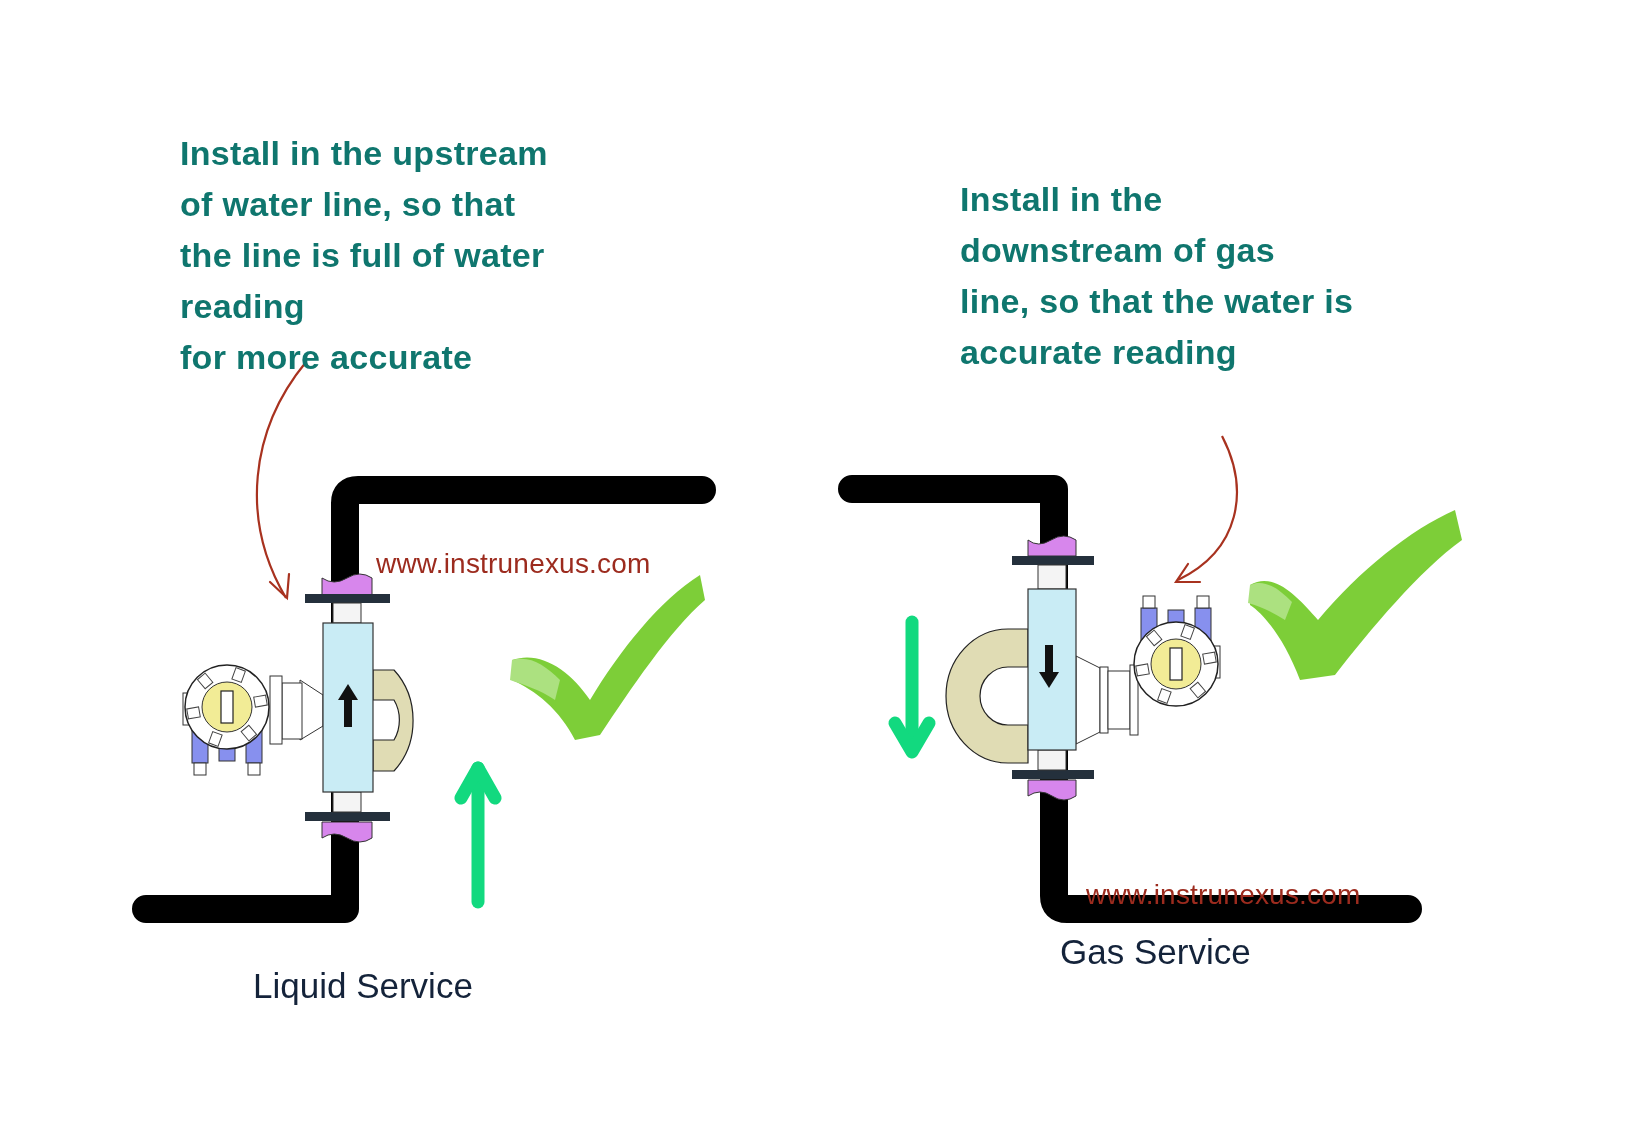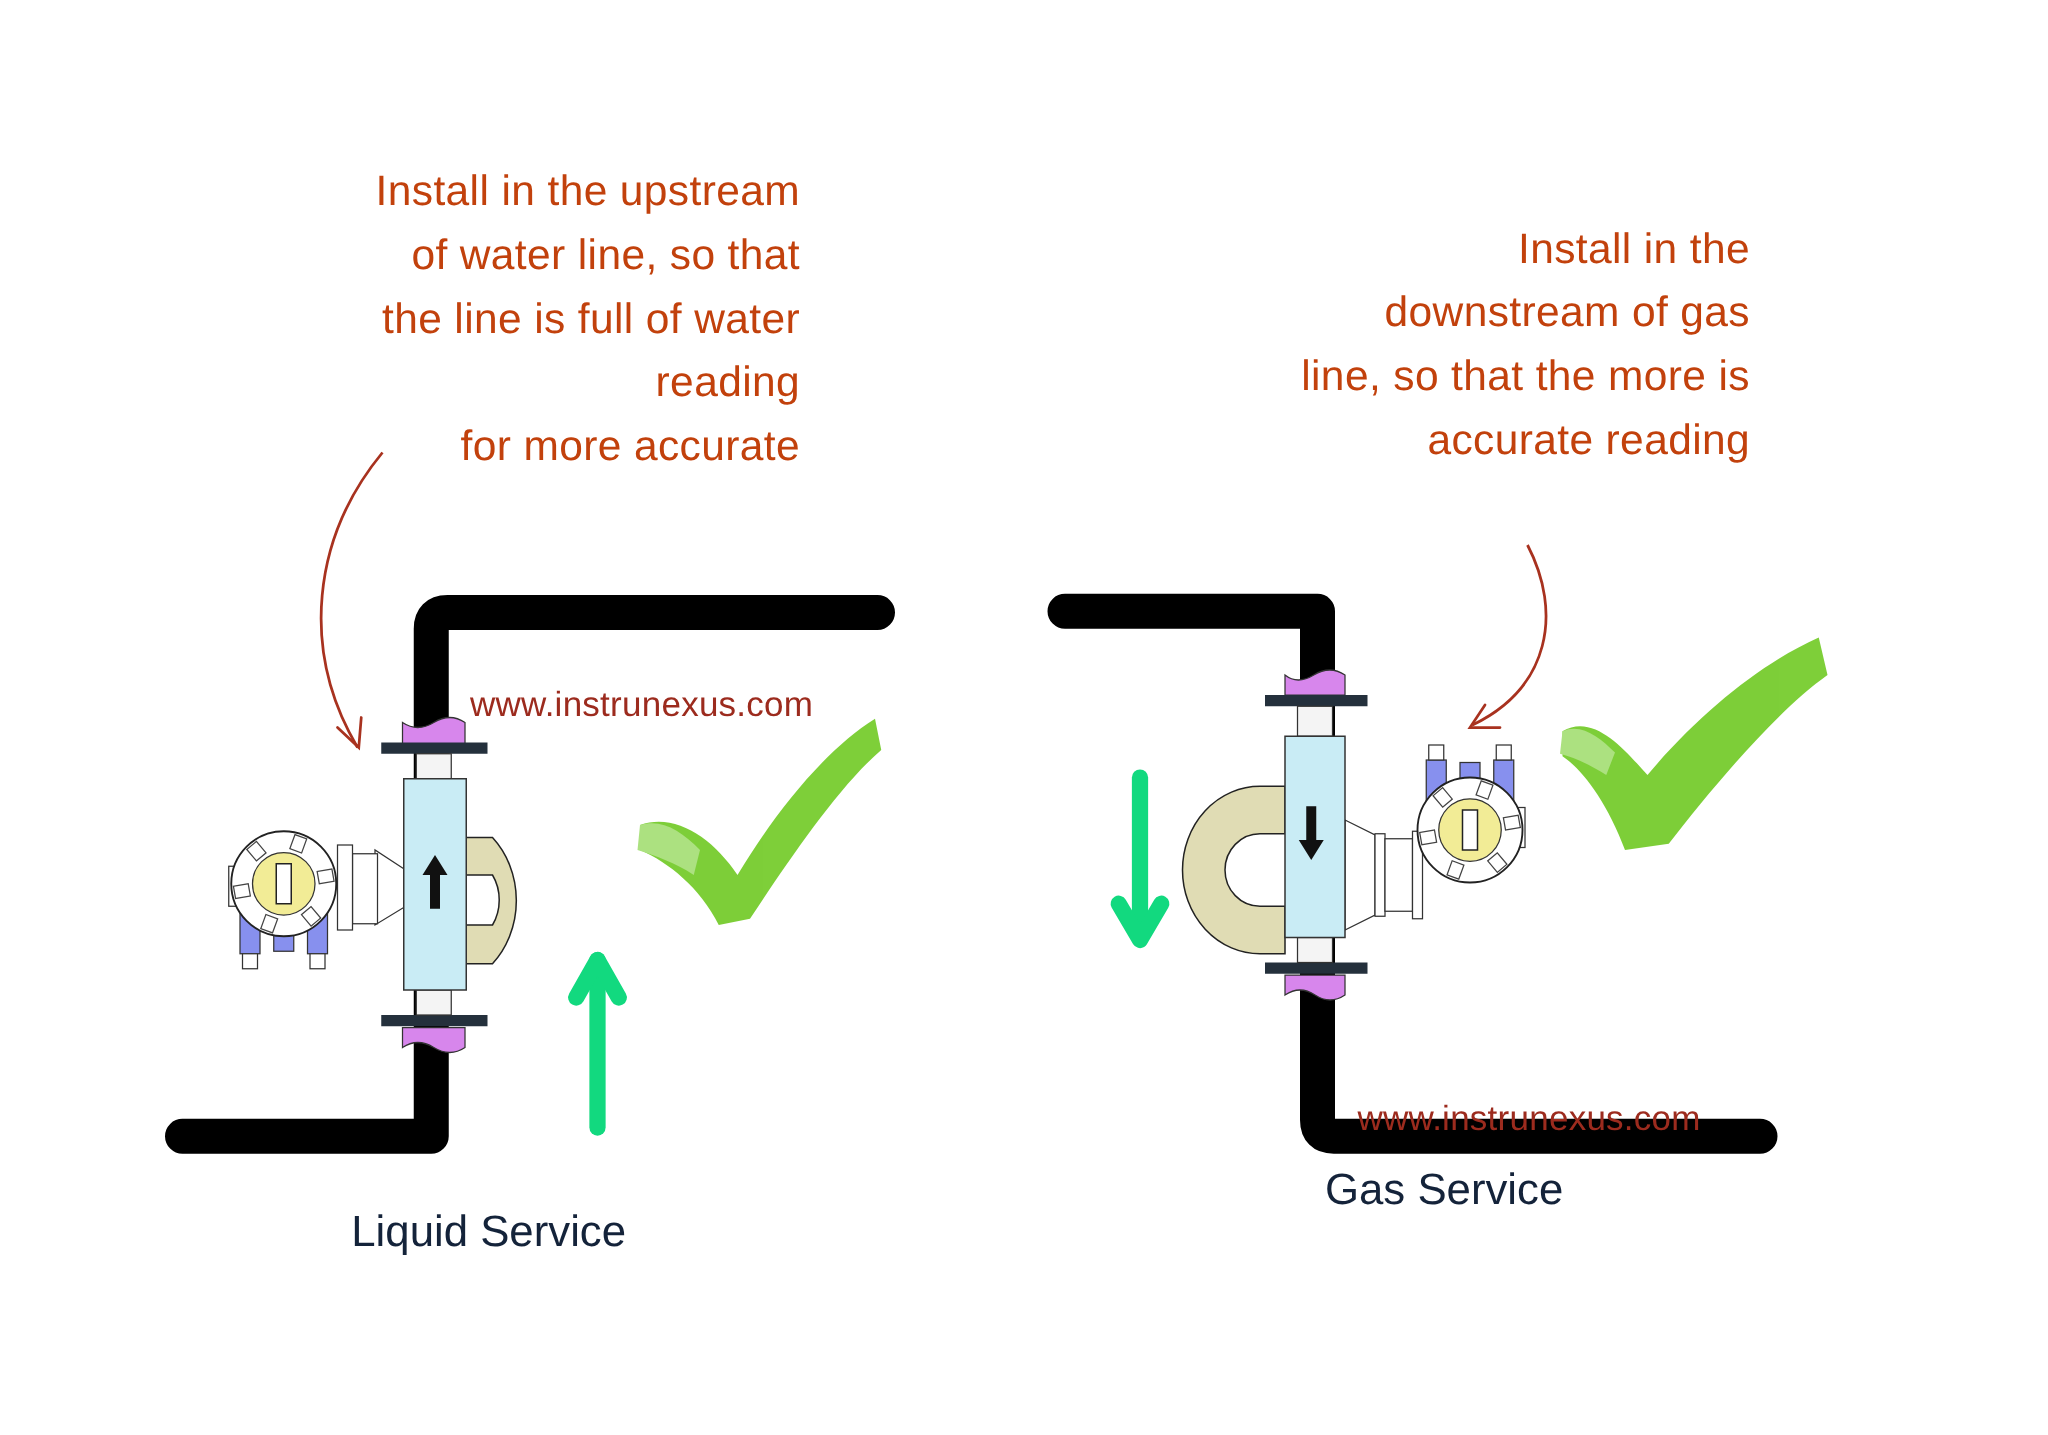--- a/index.html
+++ b/index.html
@@ -1,28 +1,28 @@
 <!DOCTYPE html>
 <html><head>
 <meta charset="utf-8">
 <style>
   html, body { margin: 0; padding: 0; background: #ffffff; }
   body { width: 1638px; height: 1148px; position: relative; overflow: hidden;
          font-family: "Liberation Sans", "DejaVu Sans", sans-serif; }
-  .note { position: absolute; color: #c2410c; font-size: 34px; line-height: 51px;
-          text-align: right; font-weight: 400; letter-spacing: 0.3px; }
+  .note { position: absolute; color: #0f766e; font-size: 34px; line-height: 51px;
+          text-align: left; font-weight: 700; letter-spacing: 0.3px; }
   .note span { display: block; white-space: nowrap; }
   #note-liquid { left: 180px; top: 128px; width: 460px; }
   #note-gas { left: 960px; top: 174px; width: 440px; }
   .watermark { position: absolute; color: #9c2b1e; font-size: 28px; font-weight: 500;
                white-space: nowrap; letter-spacing: 0.2px; margin-top: 32px; }
   #wm-liquid { left: 376px; top: 516px; }
   #wm-gas { left: 1086px; top: 847px; }
   .caption { position: absolute; color: #14233a; font-size: 35px; font-weight: 500; white-space: nowrap; }
-  #cap-liquid { left: 253px; top: 966px; margin-left: 28px; }
+  #cap-liquid { left: 253px; top: 966px; }
   #cap-gas { left: 1060px; top: 932px; }
   svg.scene { position: absolute; left: 0; top: 0; }
 </style>
 </head>
 <body>
 
 <svg class="scene" width="1638" height="1148" viewBox="0 0 1638 1148">
   <defs>
     <g id="transmitter">
 
@@ -136,21 +136,21 @@
   <span>Install in the upstream</span>
   <span>of water line, so that</span>
   <span>the line is full of water</span>
   <span>reading</span>
   <span>for more accurate</span>
 </div>
 
 <div class="note" id="note-gas">
   <span>Install in the</span>
   <span>downstream of gas</span>
-  <span>line, so that the more is</span>
+  <span>line, so that the water is</span>
   <span>accurate reading</span>
 </div>
 
 <div class="watermark" id="wm-liquid">www.instrunexus.com</div>
 <div class="watermark" id="wm-gas">www.instrunexus.com</div>
 
 <div class="caption" id="cap-liquid">Liquid Service</div>
 <div class="caption" id="cap-gas">Gas Service</div>
 
 </body></html>

